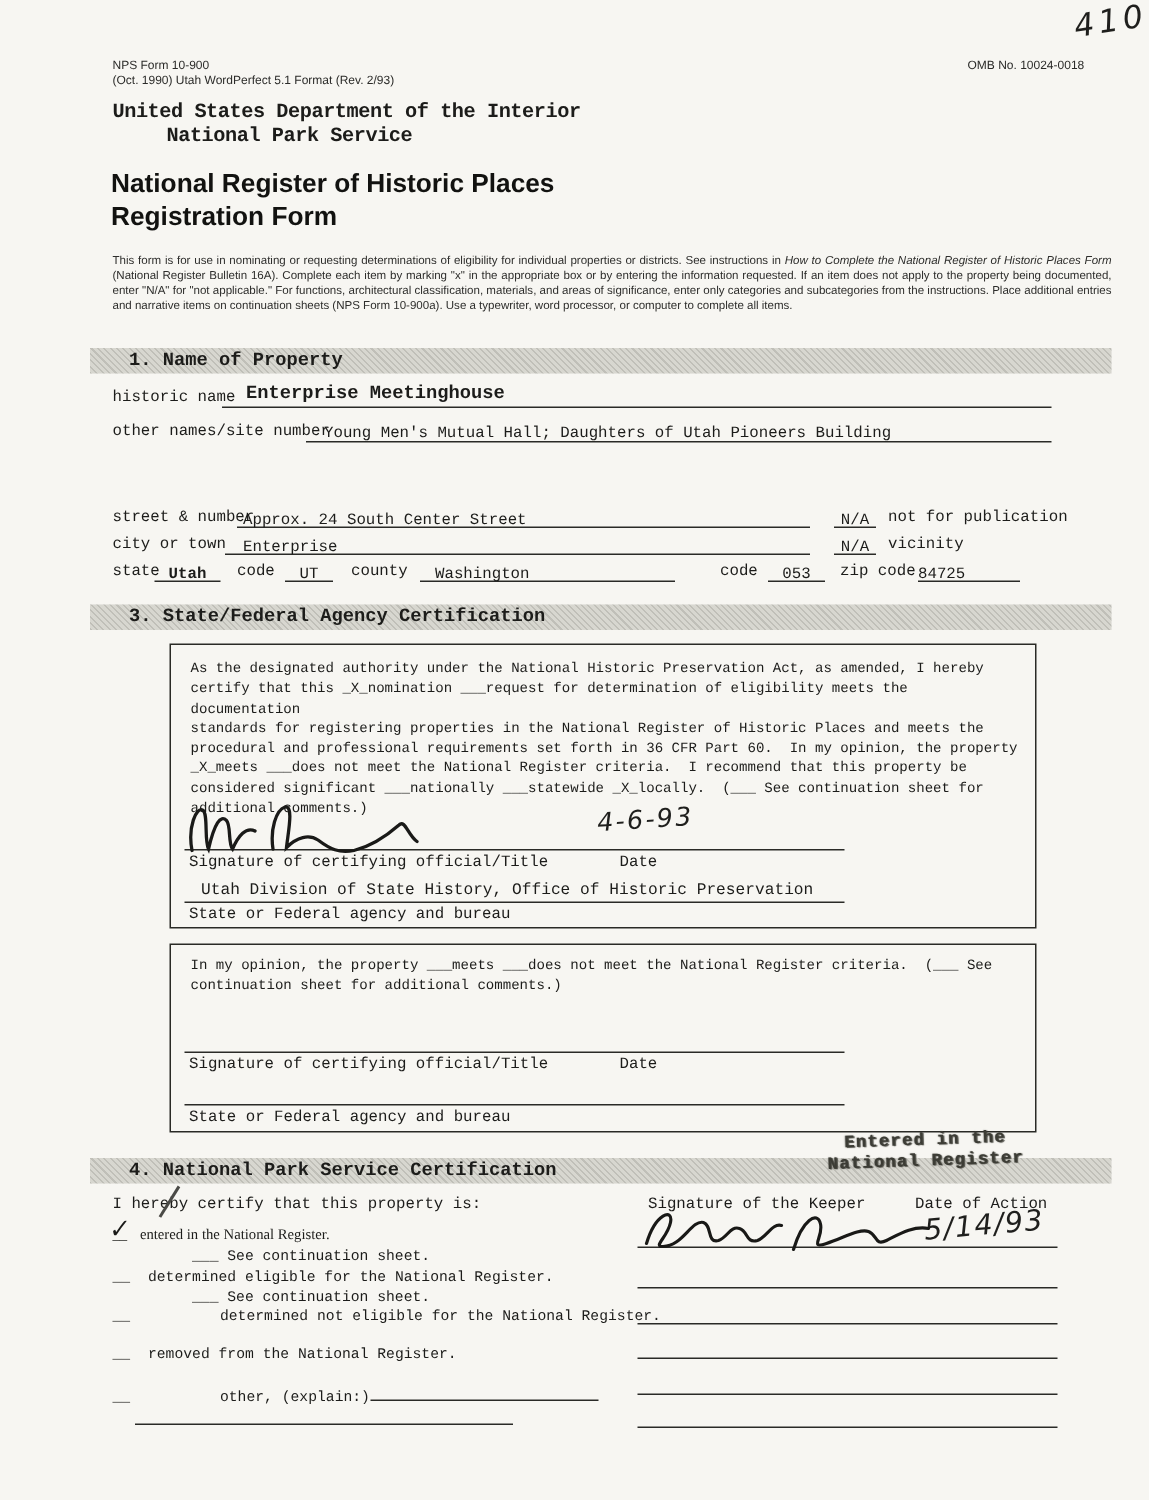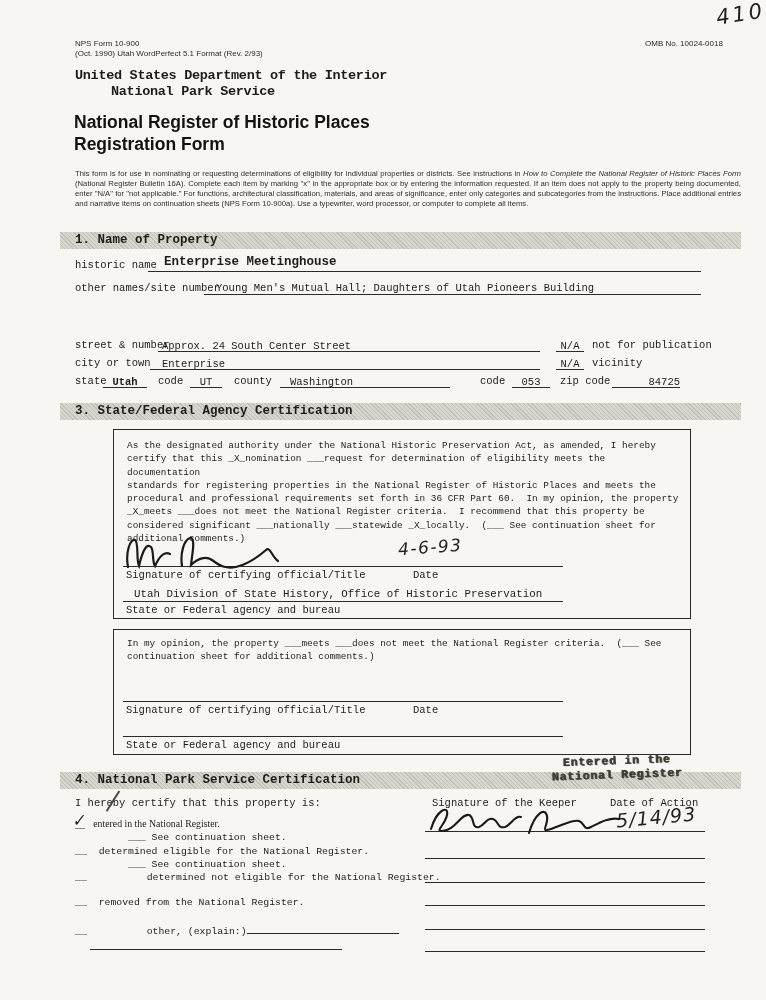--- a/index.html
+++ b/index.html
@@ -11,21 +11,21 @@
   }
   .tiny { position:absolute; font-family:"Liberation Sans",sans-serif; font-size:8px; color:#2b2b29; white-space:nowrap; }
   .dept { position:absolute; font-weight:bold; font-size:13.5px; line-height:15.5px; letter-spacing:-0.3px; white-space:pre; }
   .bigtitle { position:absolute; font-family:"Liberation Sans","DejaVu Sans",sans-serif; font-weight:bold; font-size:17.5px; line-height:21.5px; color:#121210; white-space:nowrap; }
   .instr { position:absolute; font-family:"Liberation Sans",sans-serif; font-size:7.7px; line-height:9.9px; text-align:justify; color:#2e2e2c; }
   .secbar {
     position:absolute; left:60px; width:681px; height:17px;
     background-image:repeating-linear-gradient(45deg, rgba(125,125,118,0.30) 0 1px, rgba(205,205,198,0.35) 1px 3px);
     background-color:#dddcd5;
   }
-  .secbar .t { font-weight:bold; font-size:12.5px; line-height:17px; padding-left:15px; white-space:nowrap; }
+  .secbar .t { font-weight:bold; font-size:12.5px; line-height:17px; padding-left:26px; white-space:nowrap; }
   .lbl { position:absolute; font-size:10.5px; white-space:nowrap; }
   .uline { position:absolute; border-bottom:1.3px solid #2a2a27; white-space:nowrap; }
   .uline .v { font-size:10.5px; }
   .uline .vb { font-size:12.5px; font-weight:bold; }
   .fline { position:absolute; border-bottom:1.4px solid #2a2a27; height:0; }
   .boxed { position:absolute; border:1.6px solid #2a2a26; }
   .boxpara { position:absolute; white-space:pre-wrap; font-size:9.4px; line-height:13.3px; }
   .hand { position:absolute; font-family:"DejaVu Sans",sans-serif; font-style:italic; color:#1f1f1d; white-space:nowrap; }
   .stamp {
     position:absolute; font-weight:bold; font-size:11.5px; line-height:13.5px; letter-spacing:0.8px;
@@ -101,21 +101,21 @@
   </div>
   <div class="lbl" style="left:234px; top:375px;">county</div>
   <div class="uline" style="left:280px; top:372px; width:170px; height:15px;">
     <span class="v" style="padding-left:10px;">Washington</span>
   </div>
   <div class="lbl" style="left:480px; top:375px;">code</div>
   <div class="uline" style="left:512px; top:372px; width:38px; height:15px; text-align:center;">
     <span class="v">053</span>
   </div>
   <div class="lbl" style="left:560px; top:375px;">zip code</div>
-  <div class="uline" style="left:612px; top:372px; width:68px; height:15px; text-align:right;">
+  <div class="uline" style="left:612px; top:372px; width:68px; height:15px; text-align:left;">
     <span class="v">84725</span>
   </div>
 
   <div class="secbar" style="top:403px;">
     <div class="t">3. State/Federal Agency Certification</div>
   </div>
 
   <div class="boxed" style="left:113px; top:429px; width:576px; height:188px;"></div>
   <div class="boxpara" style="left:127px; top:439px; width:556px;">As the designated authority under the National Historic Preservation Act, as amended, I hereby
 certify that this _X_nomination ___request for determination of eligibility meets the documentation

